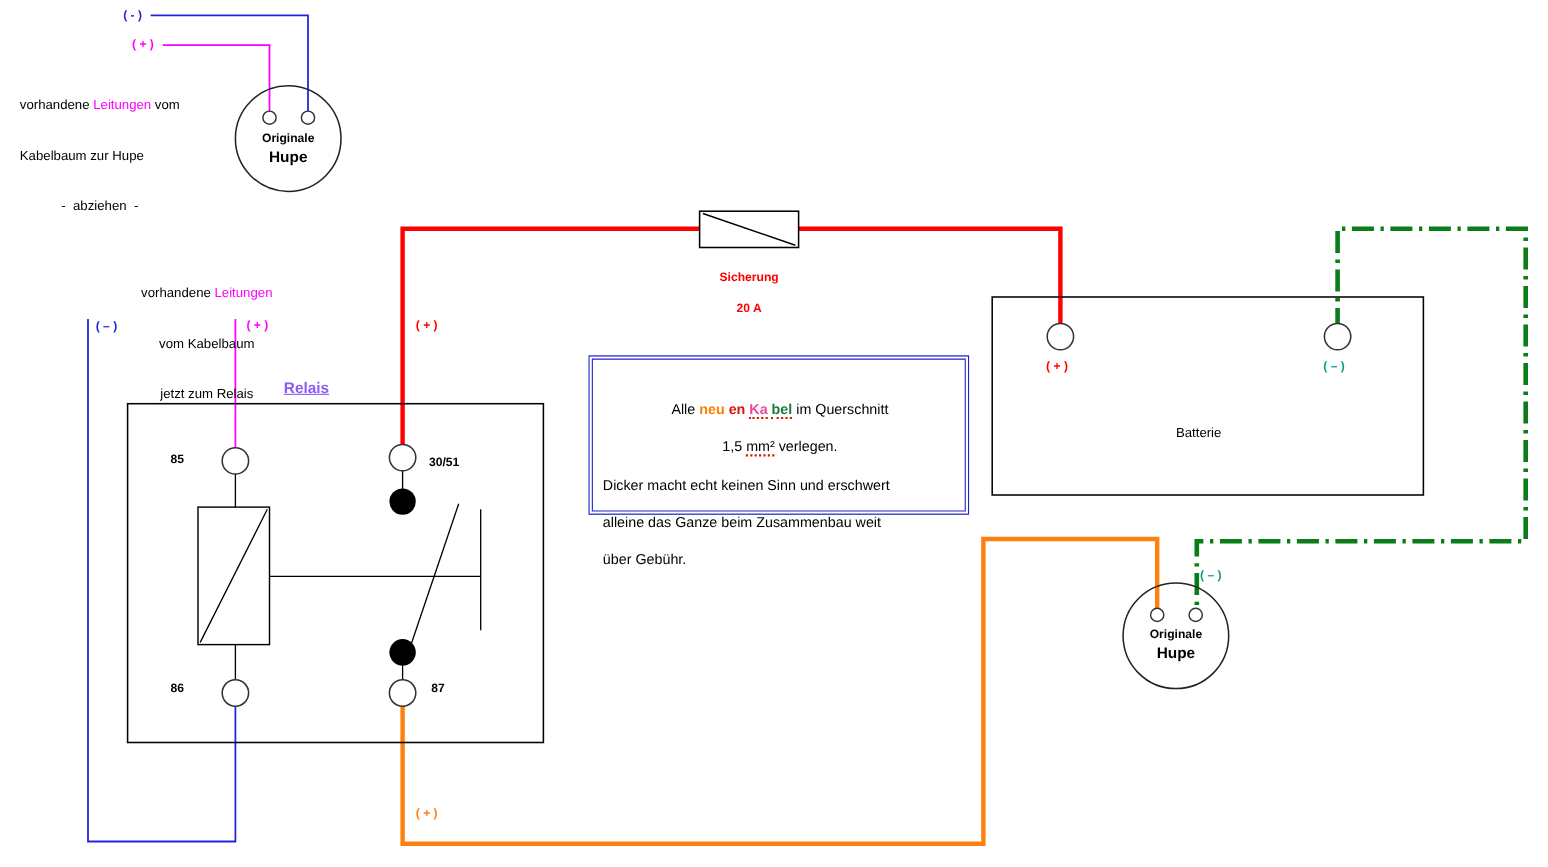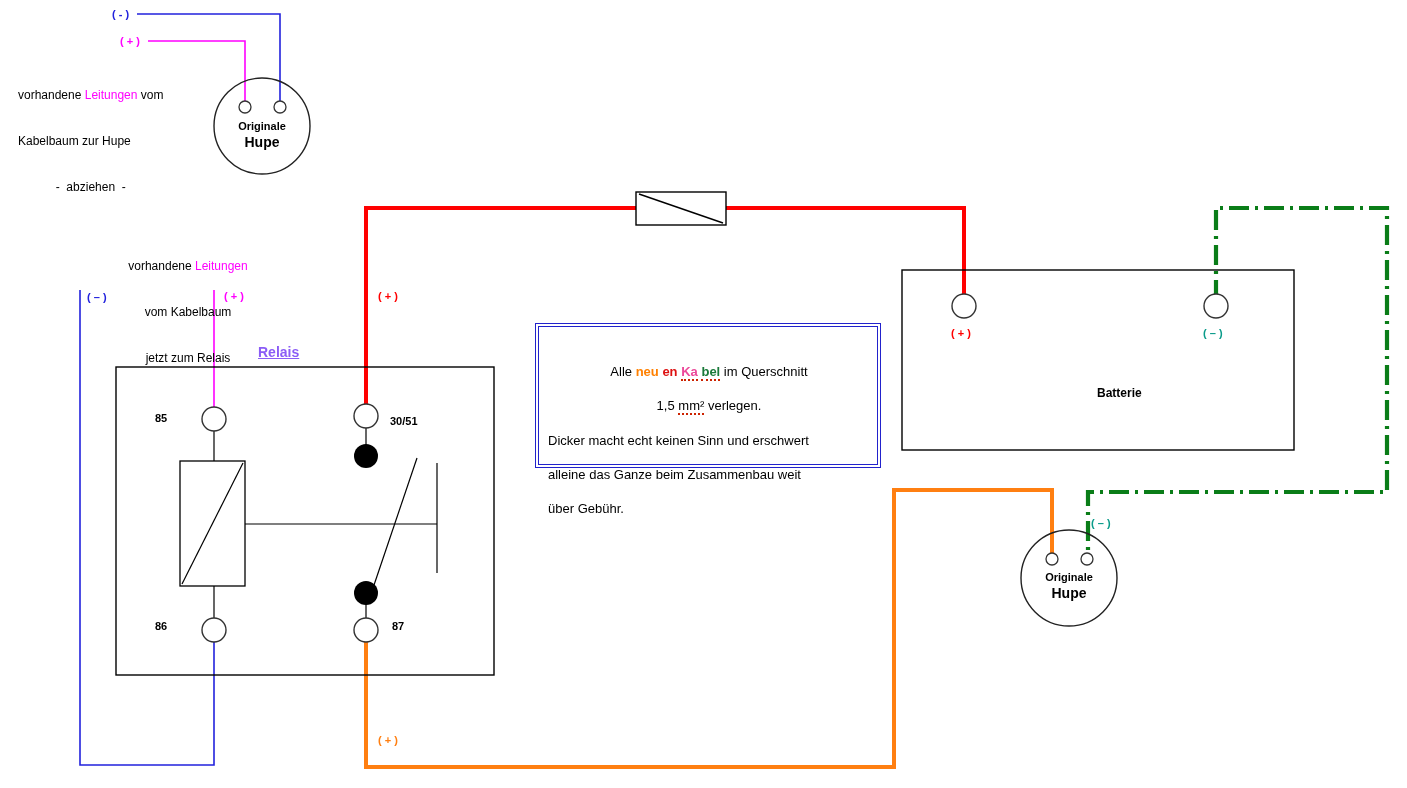--- a/index.html
+++ b/index.html
@@ -68,23 +68,22 @@
     text-align: center;
     color: #FF0000;
     font-size: 11px;
     font-weight: bold;
     line-height: 1.3;
     white-space: pre-line;
   }
   .batt-label {
     position: absolute;
     font-size: 12px;
-    font-weight: bold;
+    font-weight: normal;
     color: #000;
-    margin-left: 28px;
   }
   .squig {
     border-bottom: 2px dotted #cc2200;
   }
 </style>
 </head>
 <body>
 
 <div id="canvas">
 
@@ -196,20 +195,24 @@
   <div class="lbl polarity" style="left:378px; top:289px; color:#FF0000;">( + )</div>
   <div class="lbl polarity" style="left:378px; top:733px; color:#FF7F11;">( + )</div>
 
   <div class="relais-title" style="left:258px; top:344px;">Relais</div>
 
   <div class="term-num" style="left:155px; top:412px;">85</div>
   <div class="term-num" style="left:390px; top:415px;">30/51</div>
   <div class="term-num" style="left:155px; top:620px;text-align:right;">86</div>
   <div class="term-num" style="left:392px; top:620px;">87</div>
 
+  <div class="sich-label" style="left:611px; top:231px; width:140px;">
+    <div>Sicherung</div>
+    <div>20 A</div>
+  </div>
 
   <div class="lbl polarity" style="left:951px; top:326px; color:#FF0000;">( + )</div>
   <div class="lbl polarity" style="left:1203px; top:326px; color:#0A9B8A;">( – )</div>
   <div class="batt-label" style="left:1069px; top:386px;">Batterie</div>
 
   <div class="lbl polarity" style="left:1091px; top:516px; color:#0A9B8A;">( – )</div>
   <div class="horn-caption" style="left:1019px; top:571px; width:100px;">
     <div class="horn-small">Originale</div>
     <div class="horn-big">Hupe</div>
   </div>

